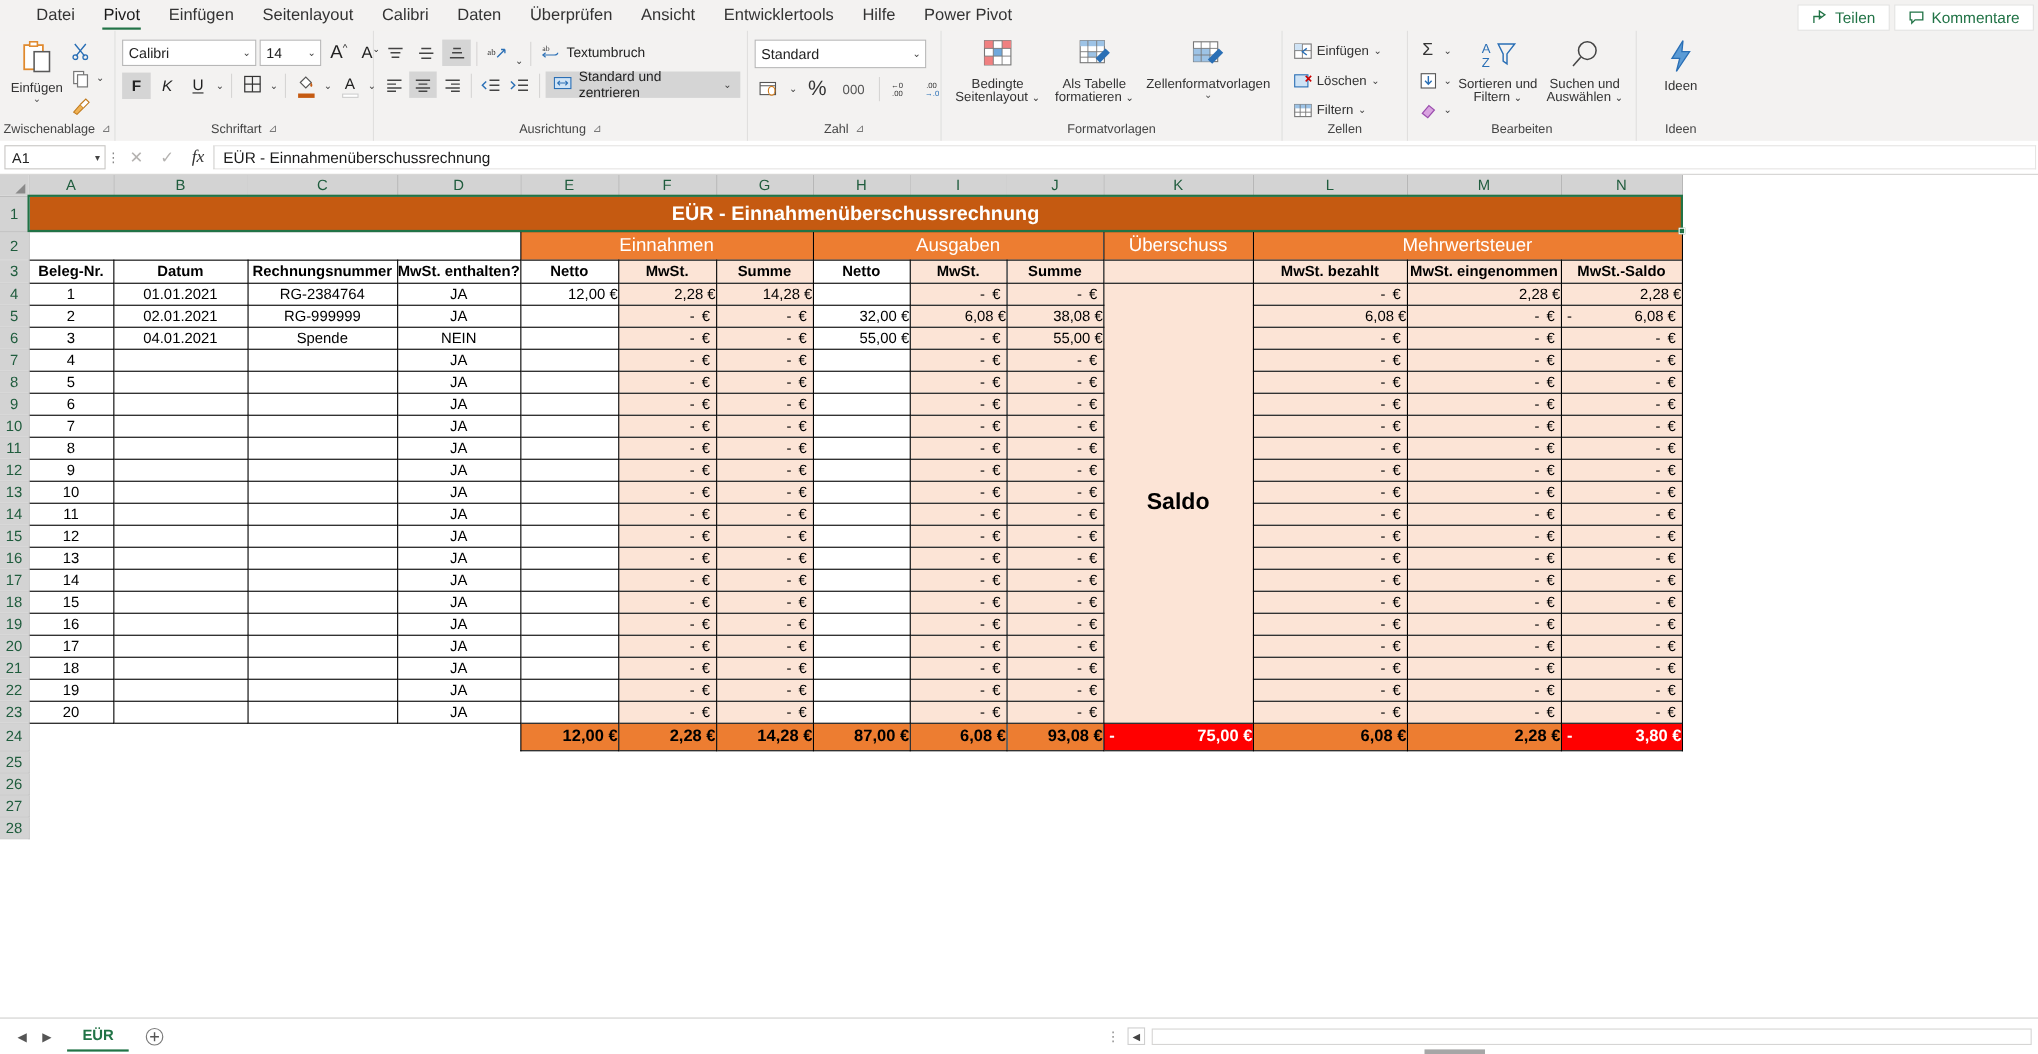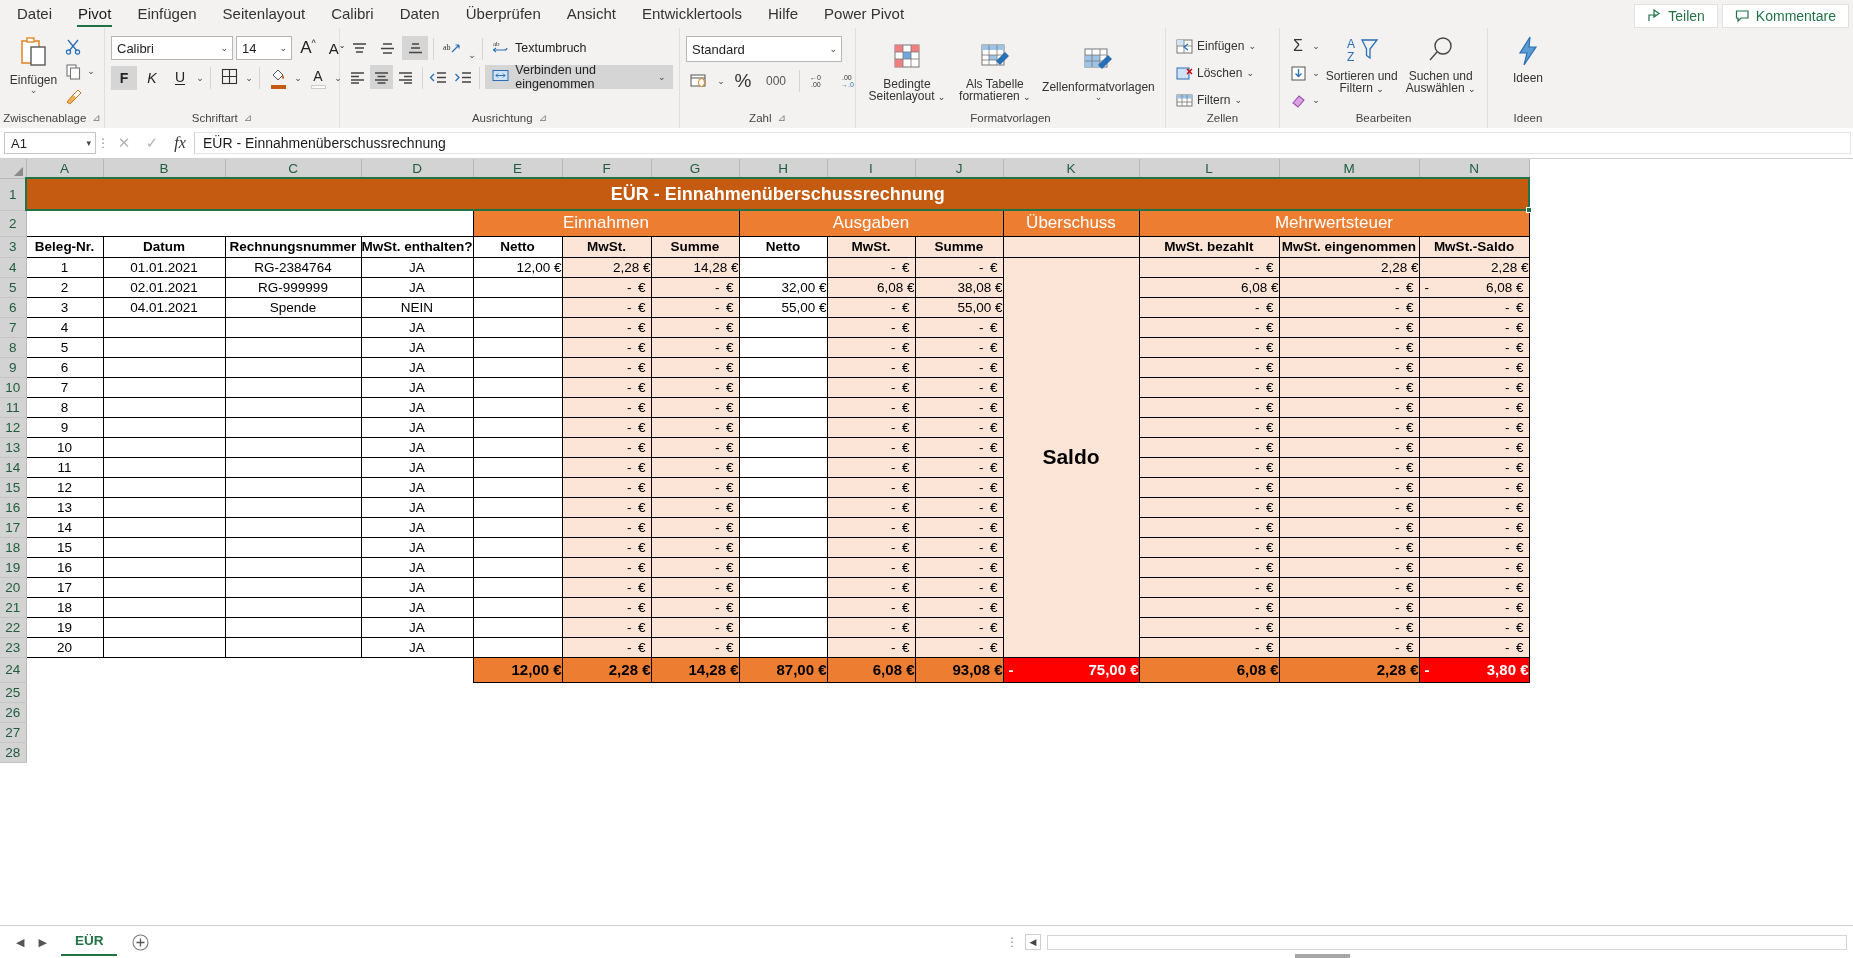--- a/index.html
+++ b/index.html
@@ -7,21 +7,21 @@
   body {
     width:1853px; height:958px;
     font-family:"Liberation Sans", sans-serif;
     background:#ffffff;
     overflow:hidden;
     -webkit-font-smoothing:antialiased;
   }
 
   
   .ribbon-wrap { background:#f3f2f1; width:1853px; }
-  .tabbar { height:28px; display:flex; align-items:flex-end; padding-left:4px; position:relative; }
+  .tabbar { height:28px; display:flex; align-items:flex-end; padding-left:20px; position:relative; }
   .tab {
     font-size:15px; color:#333; padding:3px 13px 5px 13px; cursor:default;
     white-space:nowrap; position:relative; top:-1px;
   }
   .tab.file { background:#f3f2f1; }
   .tab.active { color:#1b1b1b; font-weight:400; }
   .tab.active:after {
     content:""; position:absolute; left:12px; right:12px; bottom:0; height:2.5px; background:#217346;
   }
   .tabbar-right { margin-left:auto; display:flex; align-items:flex-end; gap:0px; padding-right:0px; }
@@ -362,21 +362,21 @@
               </svg>
           </div>
           <div class="sep"></div>
           <div class="mergebtn">
             <span>
               <svg width="17" height="15" viewBox="0 0 17 15">
                   <rect x="1" y="2.5" width="15" height="10" fill="#cfe3f5" stroke="#2a6fb5" stroke-width="1"></rect>
                   <path d="M4 7.5 H13 M6 5.5 L4 7.5 L6 9.5 M11 5.5 L13 7.5 L11 9.5" stroke="#2a6fb5" stroke-width="1" fill="none"></path>
                 </svg>
             </span>
-            <span>Verbinden und eingenommen</span>
+            <span>Standard und zentrieren</span>
             <span class="cchev">⌄</span>
           </div>
         </div>
       </div>
       <div class="rgroup-label">
         <span>Ausrichtung</span>
         <span class="dlg">⊿</span>
       </div>
     </div>
 
@@ -418,21 +418,21 @@
           </div>
         </div>
       </div>
       <div class="rgroup-label">
         <span>Zahl</span>
         <span class="dlg">⊿</span>
       </div>
     </div>
 
     <div class="rgroup" style="width:310px;">
-      <div class="rgroup-body" style="align-items:center;">
+      <div class="rgroup-body" style="align-items:flex-start;">
         <div class="bigbtn" style="width:92px;">
           <span>
             <svg width="34" height="30" viewBox="0 0 34 30">
               <rect x="5" y="2" width="24" height="22" fill="#fff" stroke="#777" stroke-width="1"></rect>
               <rect x="5" y="2" width="8" height="7" fill="#f08080"></rect>
                 <rect x="21" y="2" width="8" height="7" fill="#f08080"></rect>
               <rect x="13" y="9" width="8" height="7" fill="#6fa8dc"></rect>
                 <rect x="5" y="16" width="8" height="8" fill="#f08080"></rect>
               <path d="M13 2 V24 M21 2 V24 M5 9 H29 M5 16 H29" stroke="#777" stroke-width="0.8"></path>
             </svg>

